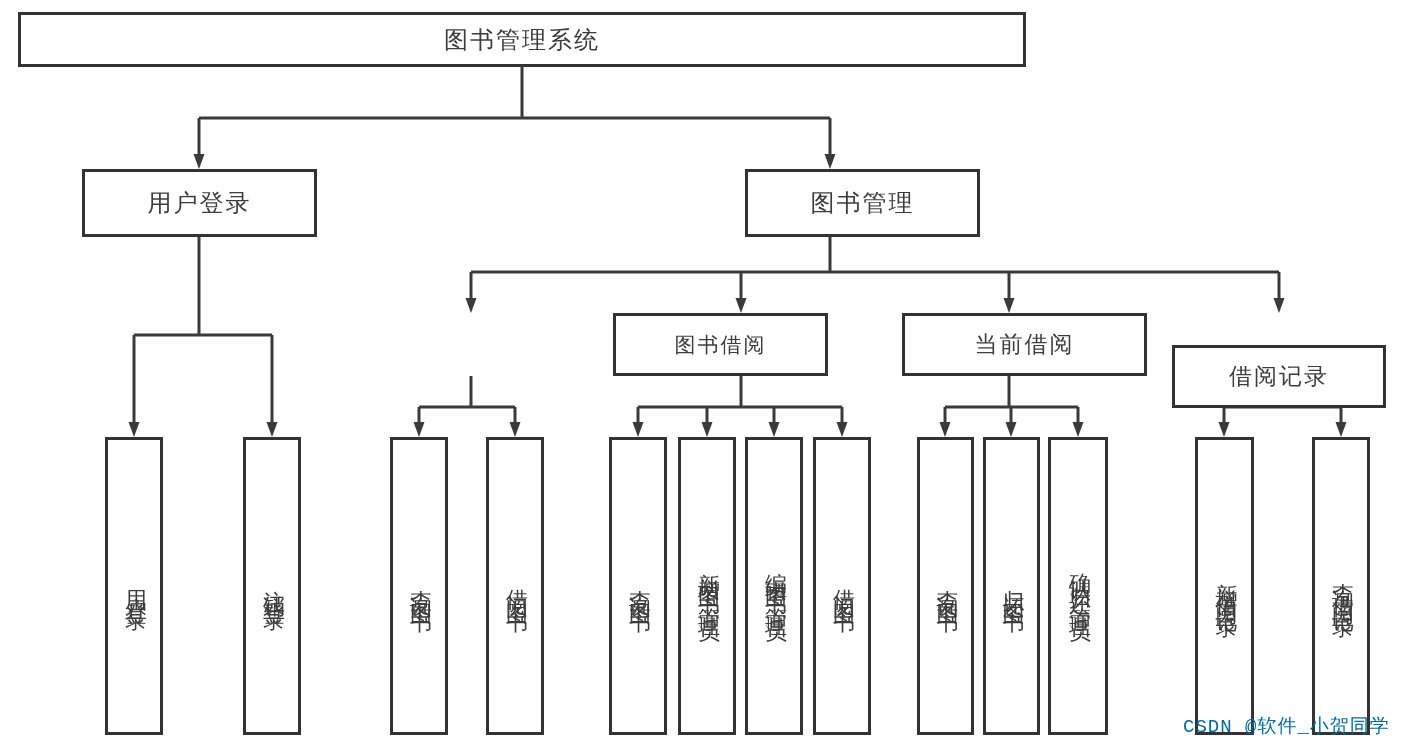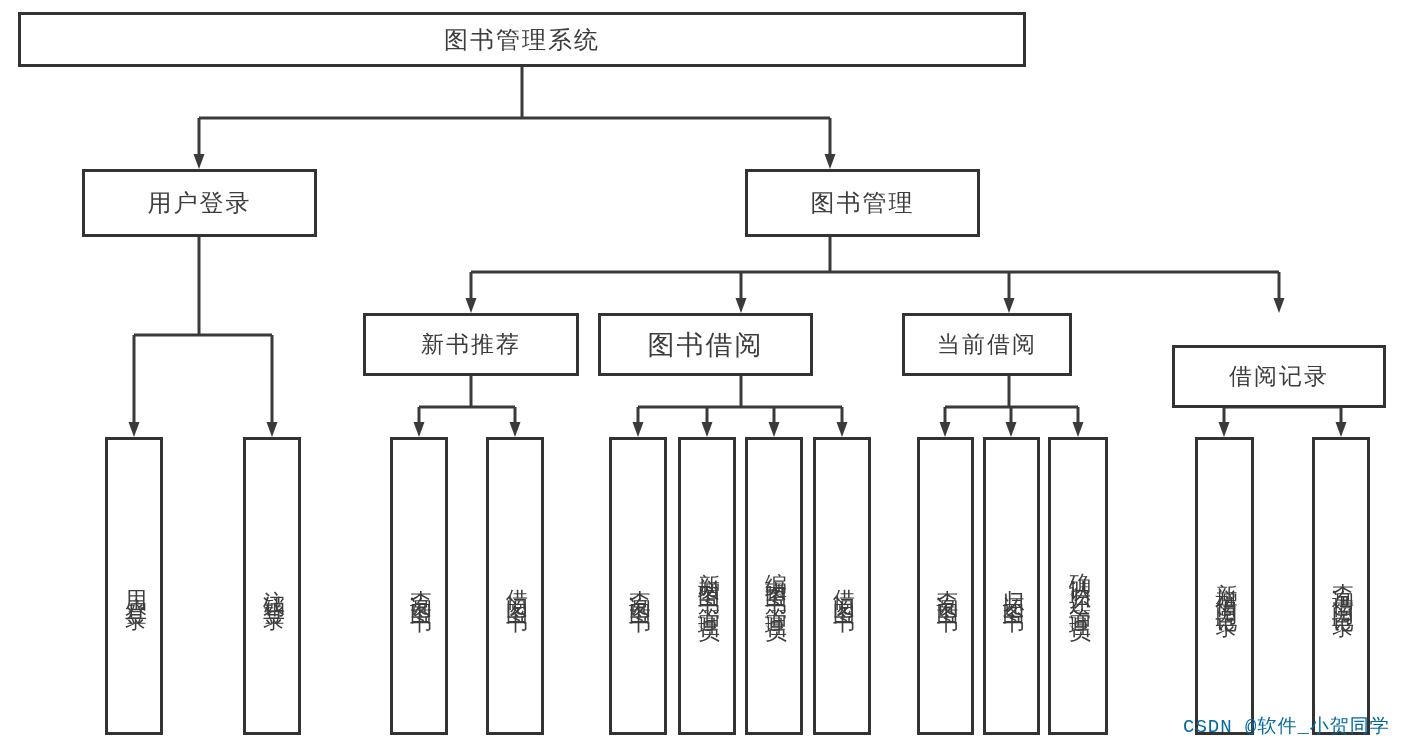--- a/index.html
+++ b/index.html
@@ -106,23 +106,22 @@
       <polygon points="1218.5,422 1229.5,422 1224,437"></polygon>
       <polygon points="1335.5,422 1346.5,422 1341,437"></polygon>
     </g>
   </svg>
 
   <div class="node hnode" style="left:18px;top:12px;width:1008px;height:55px;">图书管理系统</div>
 
   <div class="node hnode" style="left:82px;top:169px;width:235px;height:68px;">用户登录</div>
   <div class="node hnode" style="left:712px;top:169px;width:235px;height:68px;margin-left:33px;">图书管理</div>
 
-  <div class="node hnode" style="left:363px;top:313px;width:216px;height:63px;font-size:23px;">新书推荐</div>
-  <div class="node hnode" style="left:598px;top:313px;width:215px;height:63px;font-size:27px;">图书借阅</div>
-  <div class="node hnode" style="left:902px;top:313px;width:170px;height:63px;font-size:23px;">当前借阅</div>
+  <div class="node hnode" style="left:613px;top:313px;width:215px;height:63px;font-size:21px;">图书借阅</div>
+  <div class="node hnode" style="left:902px;top:313px;width:245px;height:63px;font-size:23px;">当前借阅</div>
   <div class="node hnode" style="left:1172px;top:313px;width:214px;height:63px;font-size:23px;margin-top:32px;">借阅记录</div>
 
   <div class="node vnode" style="left:105px;top:437px;width:58px;height:298px;">
     <span class="vtext">用户登录</span>
   </div>
   <div class="node vnode" style="left:243px;top:437px;width:58px;height:298px;">
     <span class="vtext">注销登录</span>
   </div>
   <div class="node vnode" style="left:390px;top:437px;width:58px;height:298px;">
     <span class="vtext">查询图书</span>

